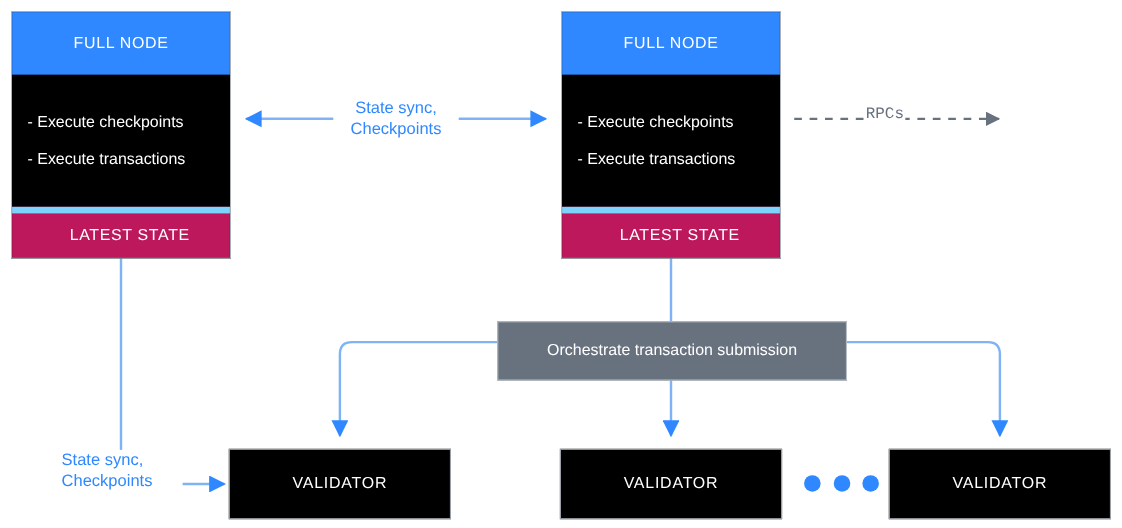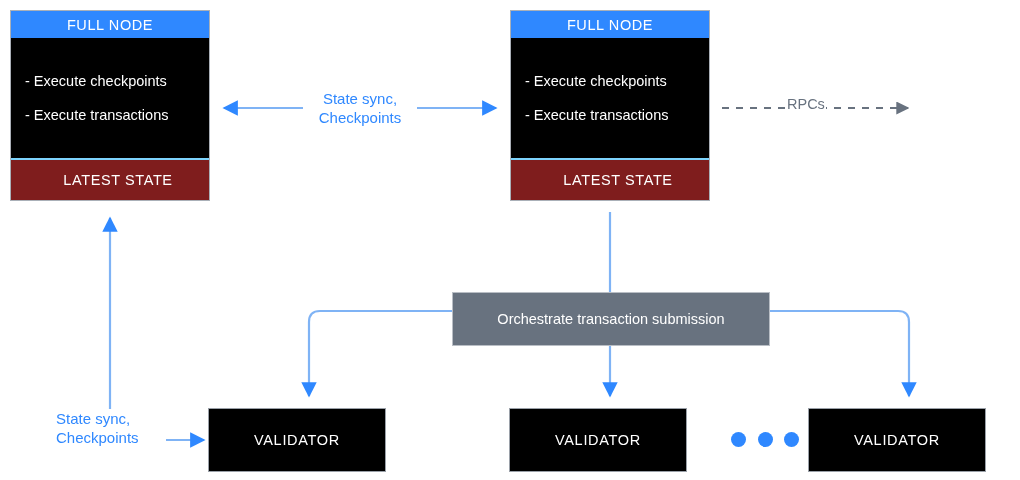--- a/index.html
+++ b/index.html
@@ -23,21 +23,21 @@
 
   
   .node-box {
     position: absolute;
     width: 200px;
     box-sizing: border-box;
     border: 1px solid #aab0b8;
     background: #000000;
   }
   .node-header {
-    height: 27px;
+    height: 57px;
     background: #2f88ff;
     color: #ffffff;
     font-size: 14.5px;
     letter-spacing: 0.6px;
     display: flex;
     align-items: center;
     justify-content: center;
   }
   .node-body {
     height: 120px;
@@ -49,35 +49,35 @@
     gap: 18px;
     padding: 0 14px;
     box-sizing: border-box;
   }
   .node-bullet {
     font-size: 14.5px;
     white-space: nowrap;
   }
   .node-footer {
     height: 40px;
-    background: #7f1d1d;
+    background: #be185d;
     color: #ffffff;
     font-size: 14.5px;
     letter-spacing: 0.6px;
     display: flex;
     align-items: center;
     justify-content: center;
-    border-top: 2px solid #7dd3fc;
+    border-top: 6px solid #7dd3fc;
     padding-left: 16px;
   }
 
   
   .validator-box {
     position: absolute;
-    width: 178px;
+    width: 202px;
     height: 64px;
     box-sizing: border-box;
     background: #000000;
     border: 1px solid #9aa0a8;
     color: #ffffff;
     font-size: 14.5px;
     letter-spacing: 0.7px;
     display: flex;
     align-items: center;
     justify-content: center;
@@ -132,20 +132,21 @@
     text-align: left;
   }
   #label-rpcs {
     position: absolute;
     left: 786px;
     top: 96px;
     color: #68727f;
     font-size: 14.5px;
     background: #ffffff;
     padding: 0 1px;
+    font-family: Liberation Mono, monospace;
   }
 
   
   #validator-ellipsis {
     position: absolute;
     left: 731px;
     top: 431px;
     width: 68px;
     height: 16px;
     display: flex;

